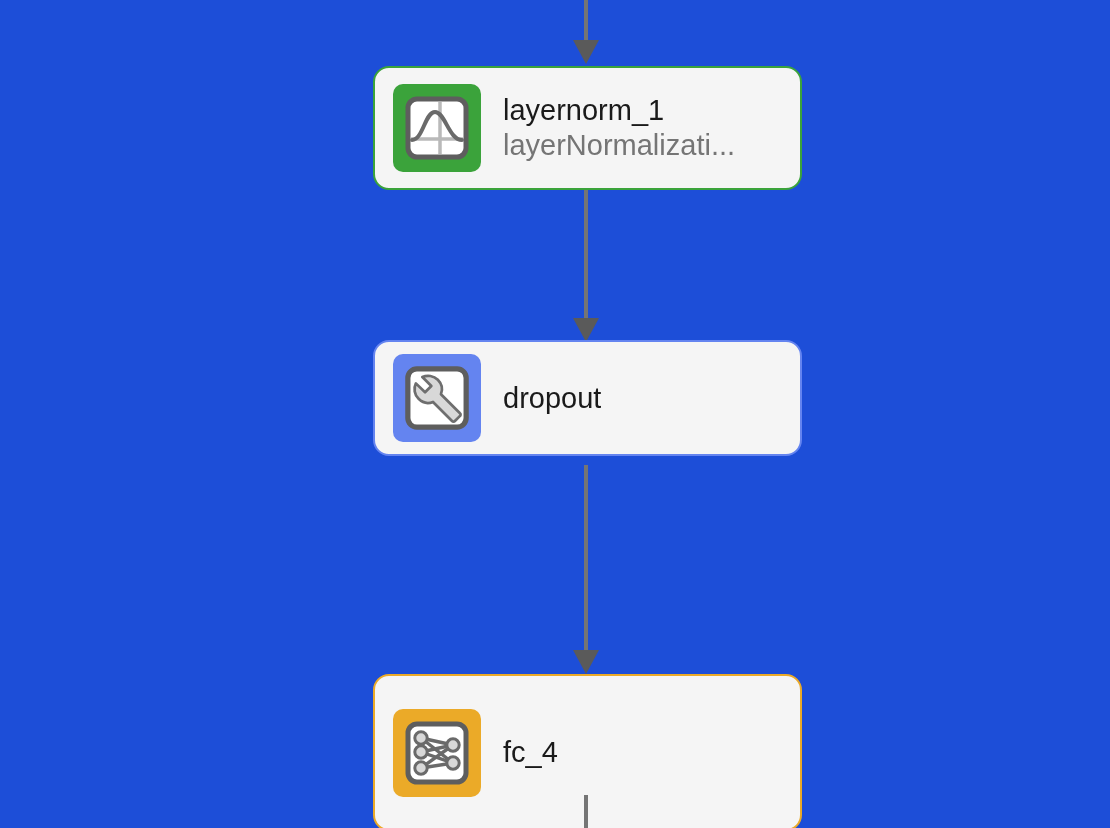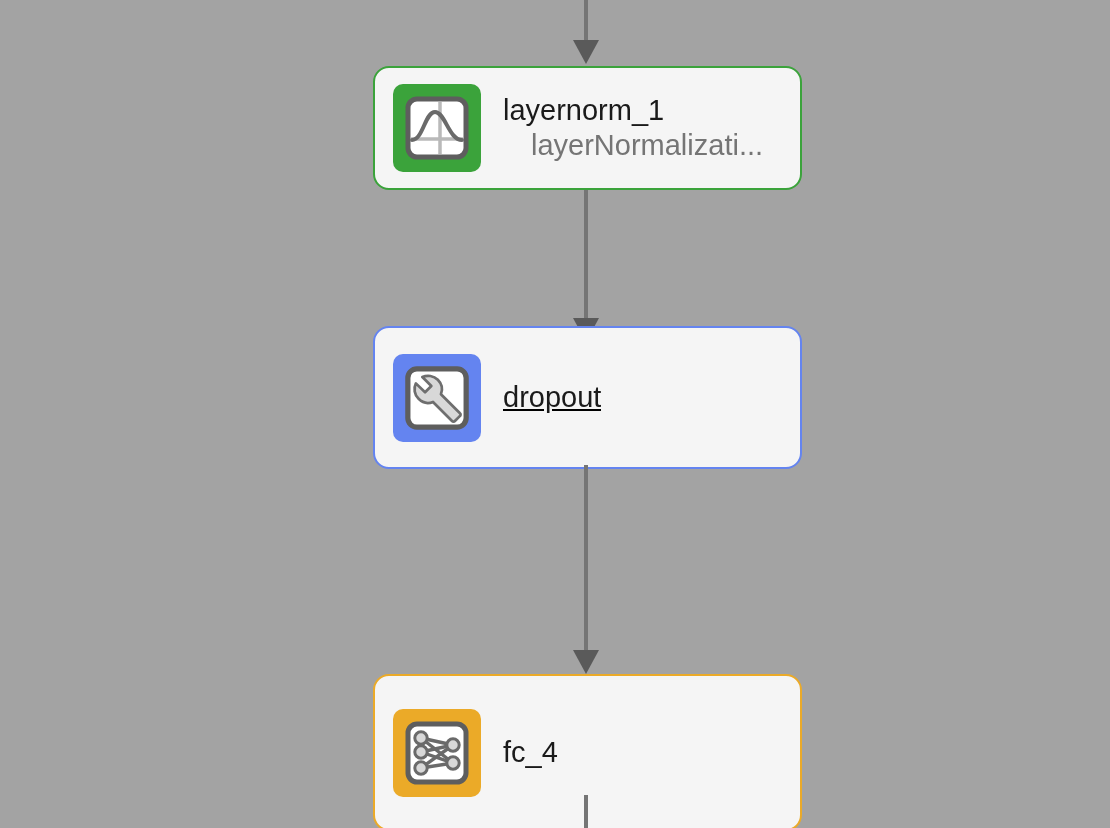--- a/index.html
+++ b/index.html
@@ -1,37 +1,37 @@
 <!DOCTYPE html>
 <html><head>
 <meta charset="utf-8">
 <style>
   html, body { margin: 0; padding: 0; background: #ffffff; }
   .canvas {
     position: relative;
     width: 1110px;
     height: 828px;
-    background: #a3a3a3;
+    background: #1d4ed8;
     overflow: hidden;
     font-family: "Liberation Sans", sans-serif;
   }
   .layer-node {
     position: absolute;
     left: 373px;
     width: 429px;
     box-sizing: border-box;
     border: 2px solid #999;
     border-radius: 16px;
     background: #f5f5f5;
     display: flex;
     align-items: center;
     padding: 0 14px 0 18px;
   }
   .n0 { top: 66px;  height: 124px; }
-  .n1 { top: 326px; height: 143px; text-decoration: underline; }
+  .n1 { top: 340px; height: 116px; }
   .n2 { top: 674px; height: 157px; }
   .icon-tile {
     width: 88px;
     height: 88px;
     flex: 0 0 auto;
     border-radius: 10px;
     display: flex;
     align-items: center;
     justify-content: center;
   }
@@ -84,21 +84,21 @@
     <div class="icon-tile" style="background-color: rgb(59, 163, 59);">
       <svg viewBox="0 0 66 66" aria-hidden="true">
         <rect x="4" y="4" width="58" height="58" rx="9" fill="#ffffff" stroke="#5e5e5e" stroke-width="5"></rect>
         <line x1="36" y1="7" x2="36" y2="59" stroke="#b9b9b9" stroke-width="3.5"></line>
         <line x1="7" y1="44" x2="59" y2="44" stroke="#b9b9b9" stroke-width="3.5"></line>
         <path d="M 8 45 C 19 45 21 17 31 17 C 41 17 45 45 58 45" fill="none" stroke="#6a6a6a" stroke-width="4" stroke-linecap="round"></path>
       </svg>
     </div>
     <div class="labels">
       <div class="node-title" style="color: rgb(26, 26, 26);">layernorm_1</div>
-      <div class="node-subtitle" style="color: rgb(117, 117, 117); margin-left: 28px;">layerNormalizati...</div>
+      <div class="node-subtitle" style="color: rgb(117, 117, 117);">layerNormalizati...</div>
     </div>
   </div>
 
   <div class="edge-line el2" style="background-color: rgb(117, 117, 117);"></div>
   <div class="edge-arrowhead ea2" style="border-top-color: rgb(90, 90, 90);"></div>
 
   <div class="layer-node n1" style="border-color: rgb(100, 132, 240);">
     <div class="icon-tile" style="background-color: rgb(100, 132, 240);">
       <svg viewBox="0 0 24 24" aria-hidden="true">
         <rect x="1.4" y="1.4" width="21.2" height="21.2" rx="3.3" fill="#ffffff" stroke="#5e5e5e" stroke-width="1.9"></rect>

